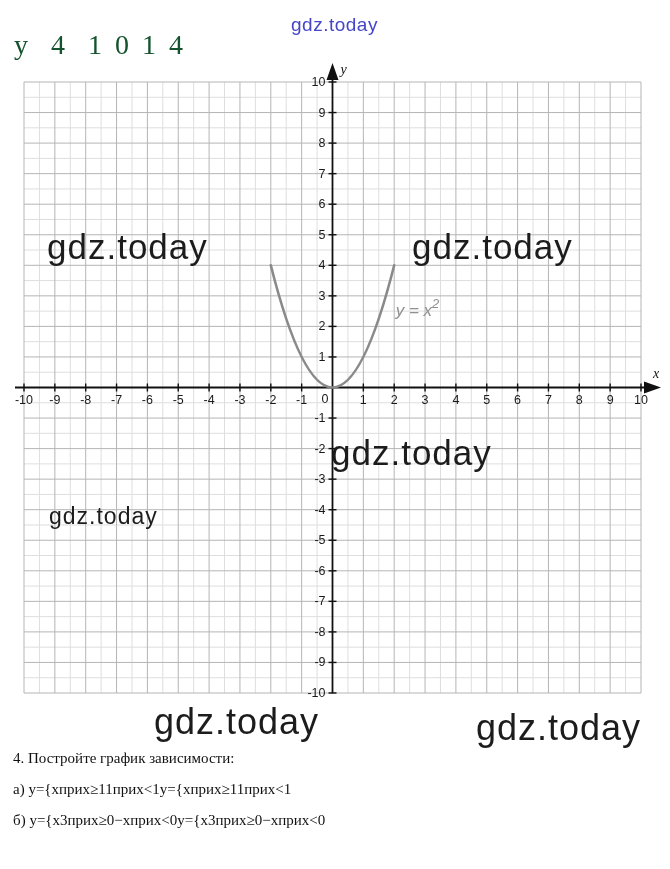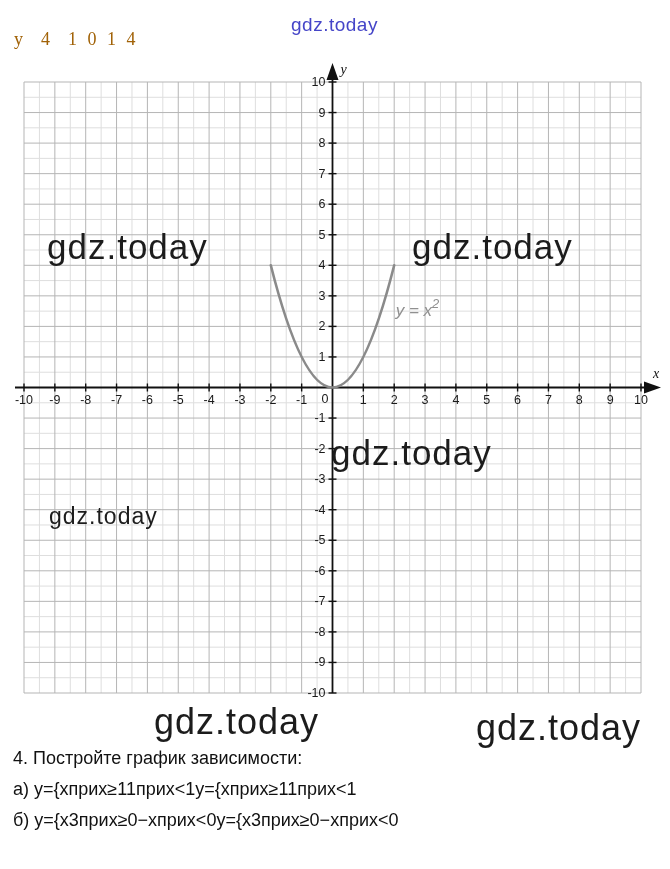--- a/index.html
+++ b/index.html
@@ -13,27 +13,27 @@
     letter-spacing:1px;white-space:nowrap;margin-top:12px;
   }
   .wm-top{left:291px;top:2px;font-size:19px;color:#4545c8;font-weight:400;letter-spacing:0.5px;}
   .wm-mid-left{left:47px;top:215px;font-size:35px;}
   .wm-mid-right{left:412px;top:215px;font-size:35px;}
   .wm-center{left:331px;top:421px;font-size:35px;}
   .wm-small-left{left:49px;top:491px;font-size:23px;}
   .wm-bottom-left{left:154px;top:689px;font-size:36px;}
   .wm-bottom-right{left:476px;top:695px;font-size:36px;}
   .header-code{
-    left:14px;top:29px;font-family:"Liberation Serif",serif;font-size:18px;
-    color:#a16207;letter-spacing:3px;white-space:pre;
+    left:14px;top:29px;font-family:"Liberation Serif",serif;font-size:28px;
+    color:#14532d;letter-spacing:3px;white-space:pre;
   }
   #chart{left:0;top:0;}
   .problem{
     left:13px;top:743px;width:650px;
-    font-family:Liberation Sans, sans-serif;font-size:18px;color:#111;
+    font-family:Liberation Serif, serif;font-size:15px;color:#111;
   }
   .problem .pline{height:31px;line-height:31px;white-space:nowrap;}
   .problem .pline.italic{font-style:italic;}
 </style>
 </head>
 <body>
 
 <div class="abs wm wm-top">gdz.today</div>
 <div class="abs header-code">у  4  1 0 1 4</div>
 

